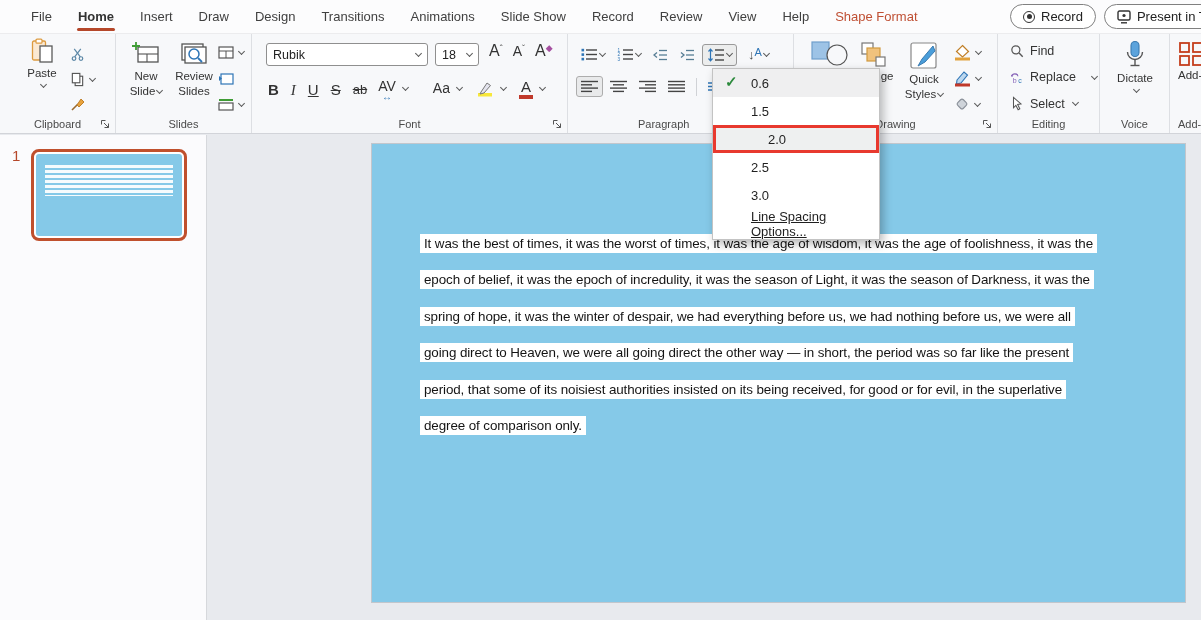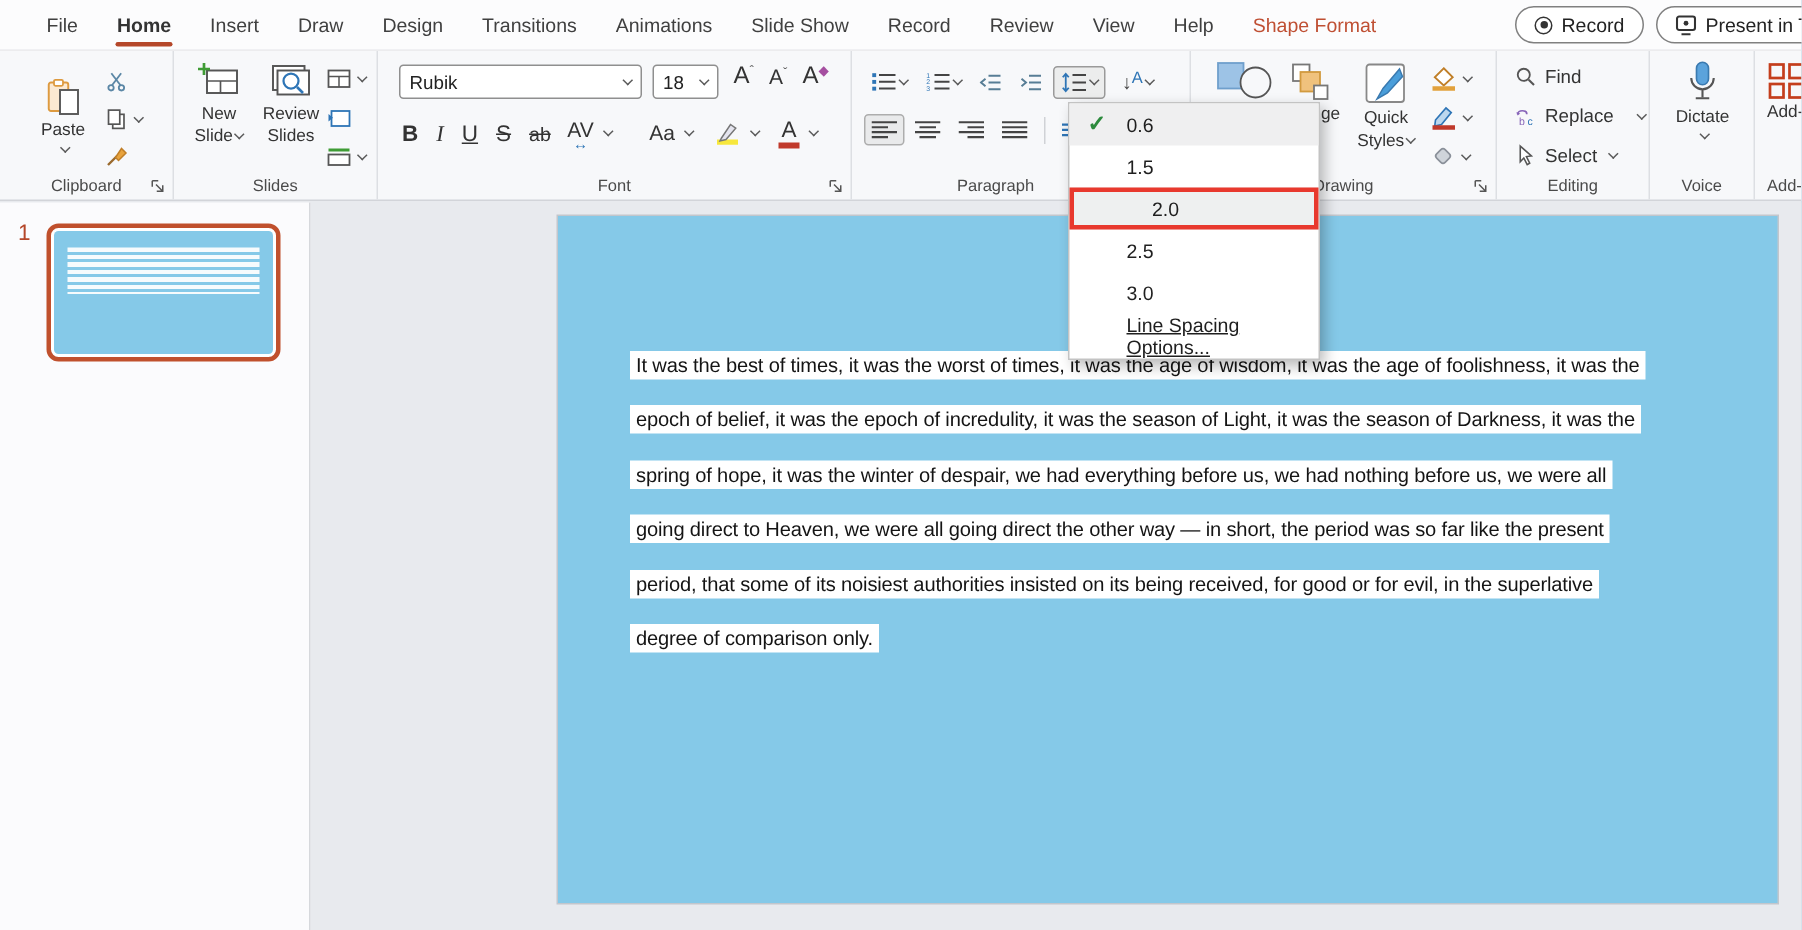--- a/index.html
+++ b/index.html
@@ -116,21 +116,21 @@
           <line x1="4" y1="12.8" x2="10" y2="12.8" stroke="#333" stroke-width="1.4"></line>
       </svg>
       <span>Present in Tea</span>
     </div>
   </div>
 </div>
 
 <div class="ribbon">
 
   <div class="group" style="left:0;width:116px;">
-    <div class="bigbtn" style="left:20px;top:18px;width:44px;text-align:right;">
+    <div class="bigbtn" style="left:20px;top:4px;width:44px;text-align:right;">
       <svg width="27" height="27" viewBox="0 0 27 27">
         <rect x="3.5" y="3" width="13" height="19" rx="1.5" fill="#fbe9d2" stroke="#dd9a3f" stroke-width="1.3"></rect>
         <rect x="7" y="1.2" width="6" height="4" rx="1" fill="#fff" stroke="#dd9a3f" stroke-width="1.2"></rect>
         <rect x="11" y="8" width="12" height="16" fill="#fff" stroke="#5a5a5a" stroke-width="1.3"></rect>
       </svg>
       <span class="lbl">Paste</span>
       <span class="chev"></span>
     </div>
     <div class="mini" style="left:70px;top:10px;">
       <svg width="15" height="15" viewBox="0 0 16 16" fill="none" stroke="#5b87a6" stroke-width="1.3">

